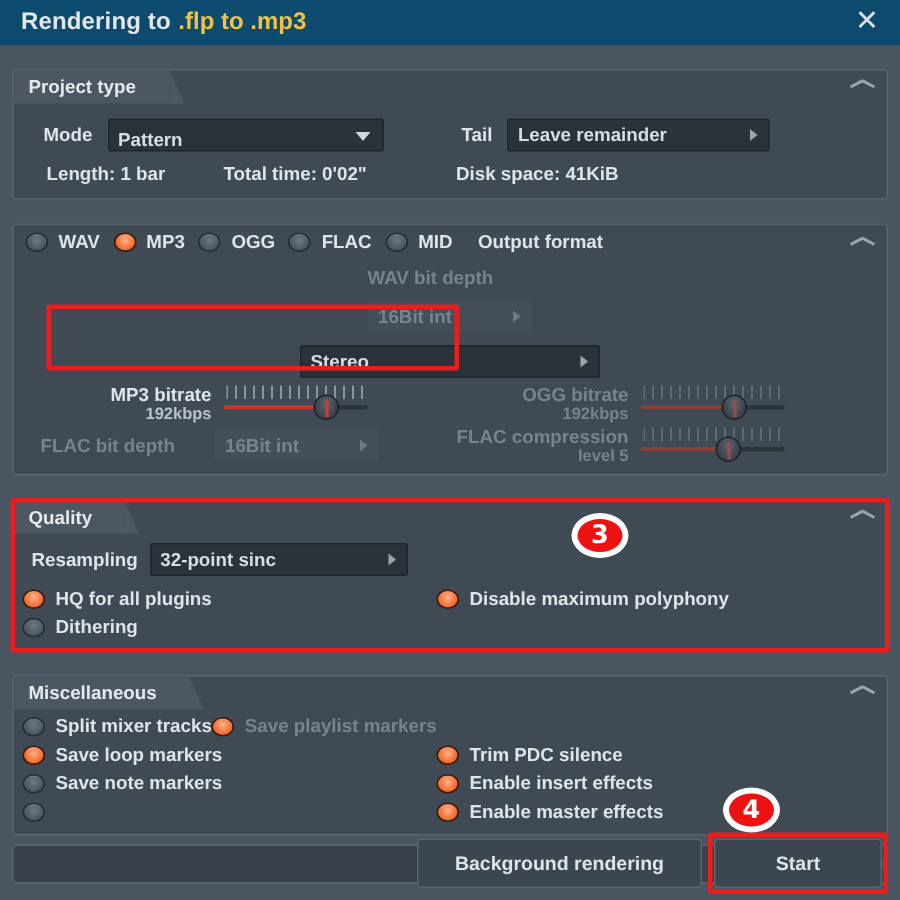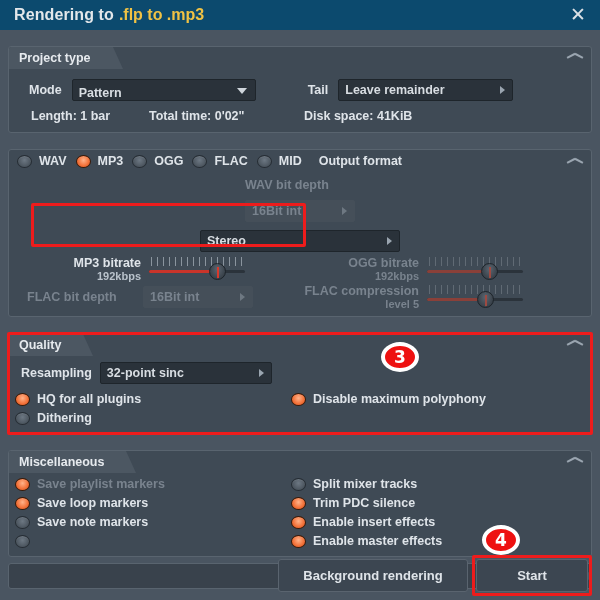--- a/index.html
+++ b/index.html
@@ -447,27 +447,27 @@
     <div class="badge" style="left:372px; top:8px;">3</div>
   </div>
 
   <div class="panel">
     <div class="panel-head">
       <span class="panel-tab">Miscellaneous</span>
       <span class="chev"></span>
     </div>
     <div class="panel-body" style="padding:4px 10px 8px 6px;">
       <div class="row" style="margin-bottom:5px;">
+        <div class="opt">
+          <span class="knob"></span>
+          <span class="lbl">Split mixer tracks</span>
+        </div>
         <div class="opt" style="width:276px;">
           <span class="knob on"></span>
           <span class="lbl dim">Save playlist markers</span>
-        </div>
-        <div class="opt">
-          <span class="knob"></span>
-          <span class="lbl">Split mixer tracks</span>
         </div>
       </div>
       <div class="row" style="margin-bottom:5px;">
         <div class="opt" style="width:276px;">
           <span class="knob on"></span>
           <span class="lbl">Save loop markers</span>
         </div>
         <div class="opt">
           <span class="knob on"></span>
           <span class="lbl">Trim PDC silence</span>

